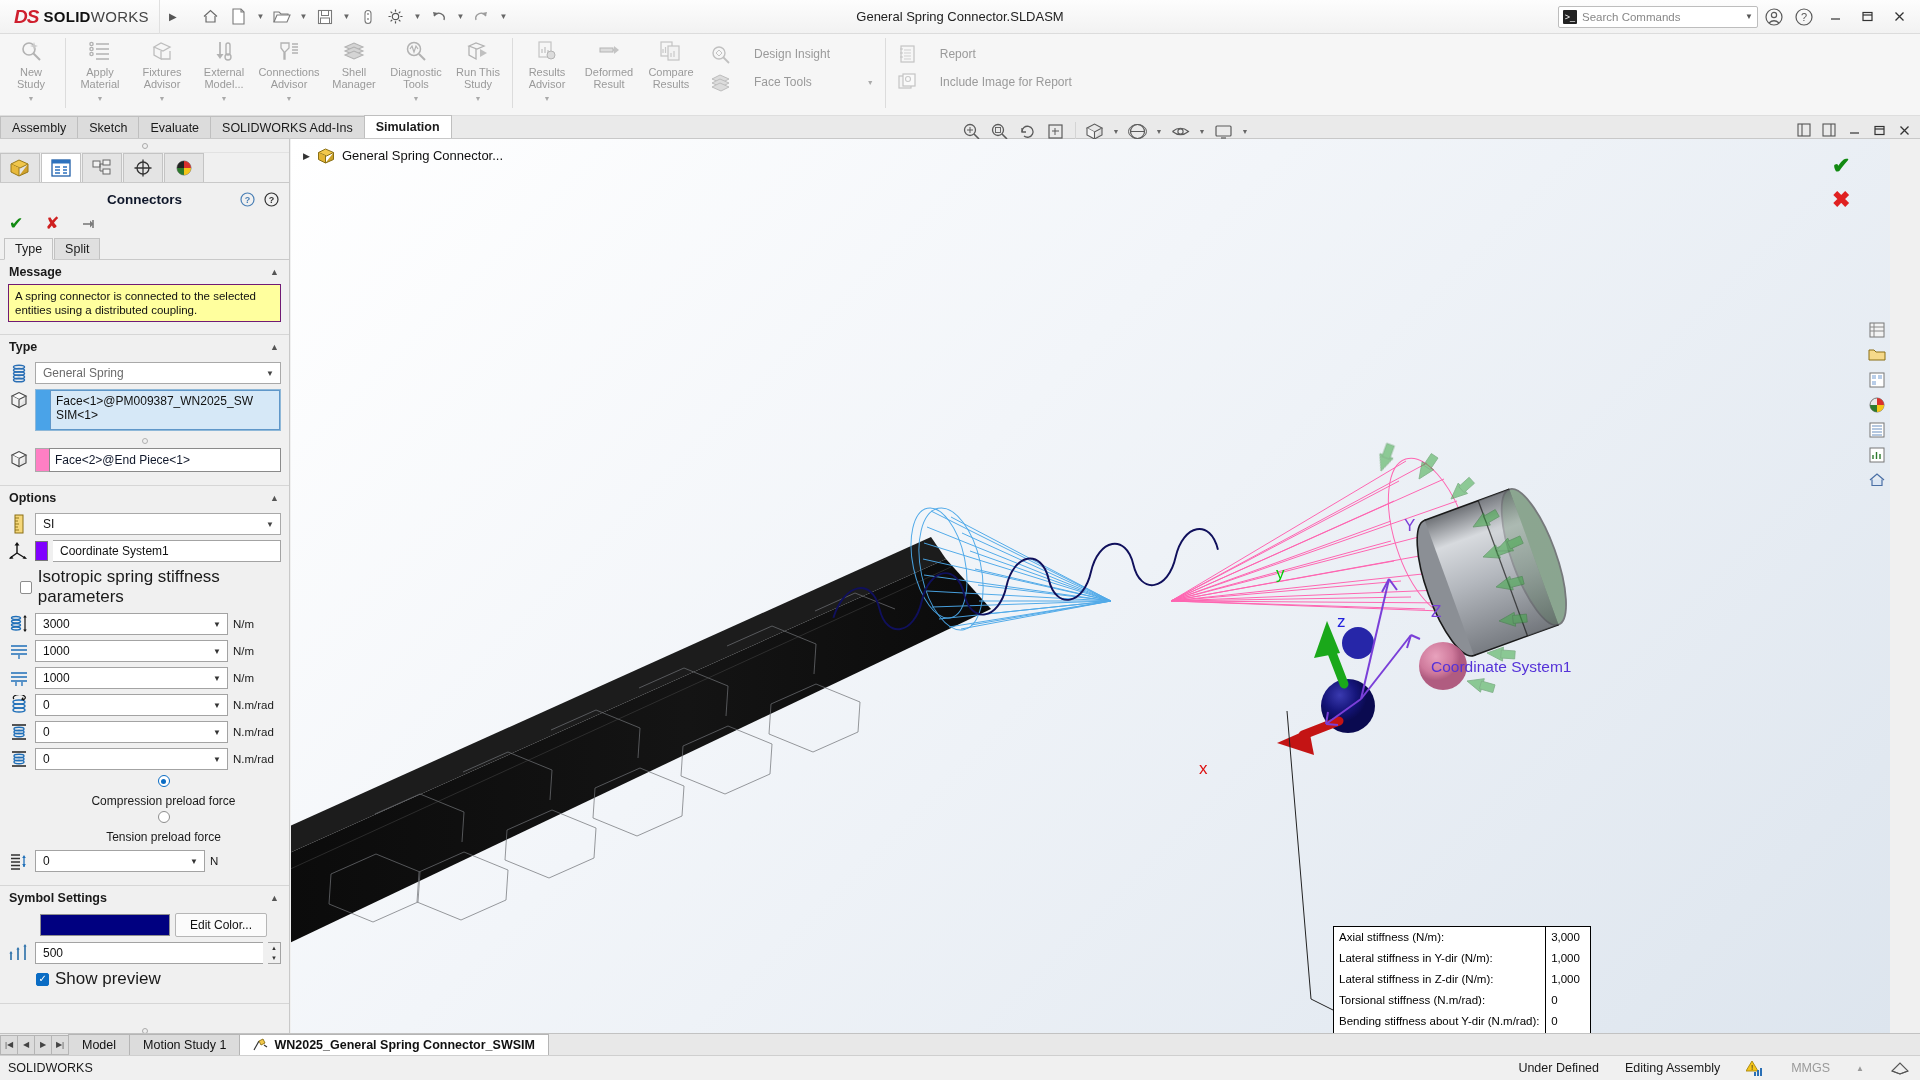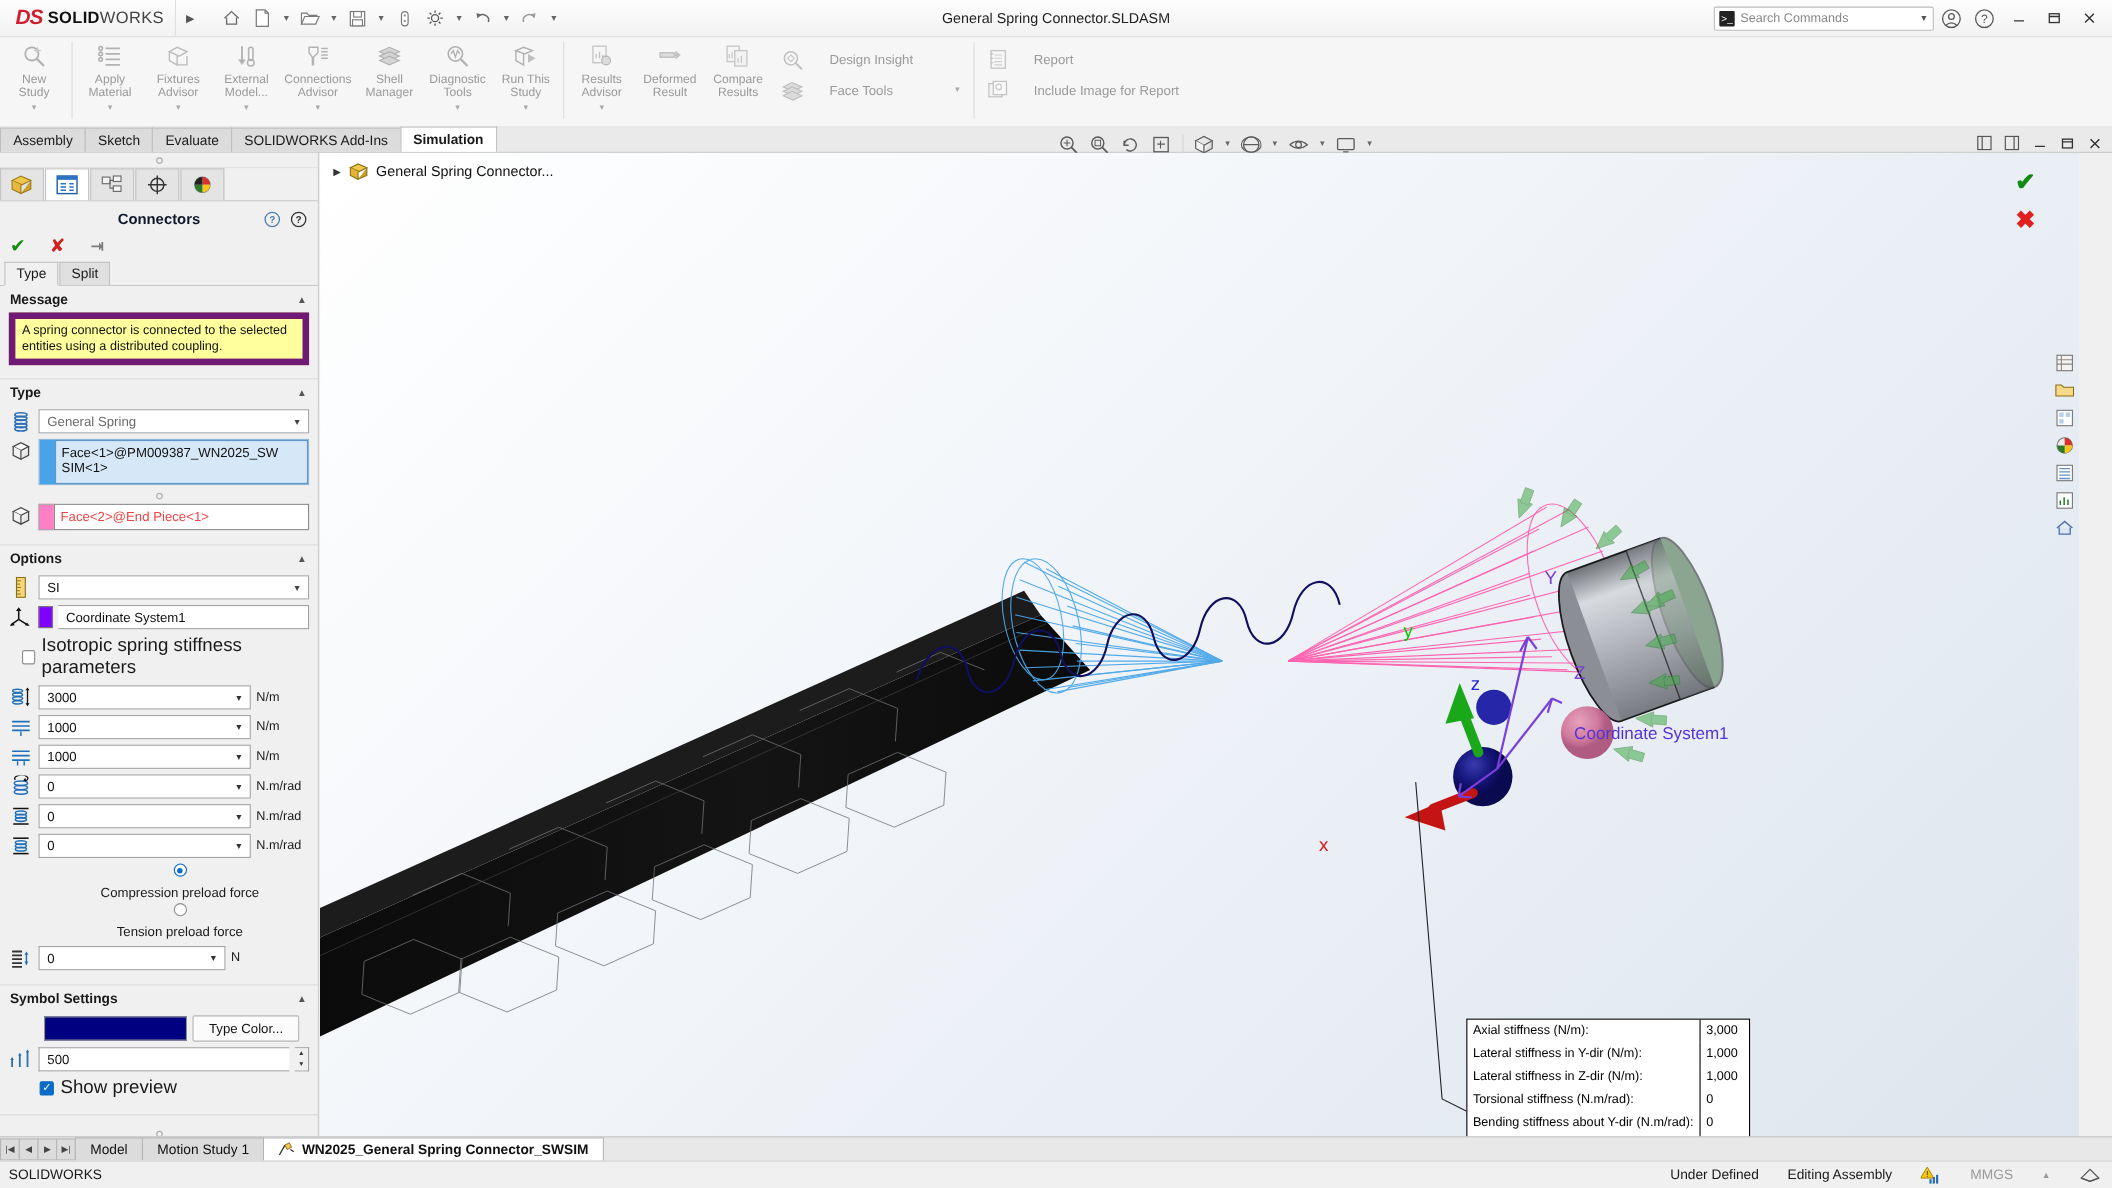--- a/index.html
+++ b/index.html
@@ -134,42 +134,42 @@
   .section { border-bottom: 1px solid #d6d6d6; }
   .sec-head {
     display: flex; align-items: center; justify-content: space-between;
     padding: 5px 10px 5px 9px; font-weight: bold; font-size: 12.5px; color: #1a1a1a;
     background: #f0f0f0;
   }
   .sec-chev { font-size: 9px; color: #555; }
   .sec-body { padding: 3px 8px 8px 8px; }
 
   .msgbox {
-    background: #ffff9e; border: 6px solid #701a75; padding: 4px 6px;
+    background: #ffff9e; border: 1px solid #701a75; padding: 4px 6px;
     font-size: 11.5px; line-height: 14px; color: #111; margin: 0 0 4px 0;
   }
 
   .row { display: flex; align-items: center; gap: 5px; margin-bottom: 5px; }
   .row-ico { width: 22px; min-width:22px; height: 22px; display:flex; align-items:center; justify-content:center; }
   .sel-combo {
     flex: 1; height: 22px; border: 1px solid #a9a9a9; background: #fff;
     display: flex; align-items: center; padding: 0 3px 0 7px; font-size: 12px; color: #6a6a6a;
   }
   .sel-caret { margin-left: auto; font-size: 8px; color: #444; padding-right: 3px;}
   .selbox {
     flex: 1; display: flex; align-items: stretch; border: 1px solid #8fb8d8;
   }
   .selbox .swatch { width: 14px; min-width: 14px; }
   .selbox .list {
     flex: 1; background: #d6e8f7; border: 1px solid #5f97c9; font-size: 12px;
     padding: 3px 5px; color: #101010; min-height: 40px;
   }
   .selbox2 { flex: 1; display: flex; align-items: stretch; }
   .selbox2 .swatch { width: 14px; min-width: 14px; background: #ff7fc4; border: 1px solid #aaa; border-right: none;}
-  .selbox2 .list { flex:1; background:#fff; border: 1px solid #8a8a8a; font-size: 12px; padding: 4px 5px; color: #ef4444;}
+  .selbox2 .list { flex:1; background:#fff; border: 1px solid #8a8a8a; font-size: 12px; padding: 4px 5px; color: #0f172a;}
   .dots-handle { display:flex; justify-content:center; padding: 2px 0 4px 0;}
   .dots-handle .d { width: 6px; height: 6px; border: 1px solid #b0b0b0; border-radius: 50%; }
 
   .tbox {
     flex: 1; height: 22px; border: 1px solid #a3a3a3; background: #fff;
     display: flex; align-items: center; padding: 0 2px 0 7px; font-size: 12px; color: #101010;
   }
   .tbox .sp-caret { margin-left: auto; font-size: 8px; color: #333; padding-right:4px;}
   .unit { font-size: 11.5px; color: #1a1a1a; min-width: 48px; }
   .cs-swatch { width: 13px; min-width:13px; height: 20px; background: #8000ff; border: 1px solid #777;}
@@ -990,21 +990,21 @@
     </div>
 
     <div class="section">
       <div class="sec-head">
         <span>Symbol Settings</span>
         <span class="sec-chev">▲</span>
       </div>
       <div class="sec-body">
         <div class="row" style="padding-left:32px">
           <div class="colorbar" style="background: rgb(0, 0, 128);"></div>
-          <div class="btn">Type Color...</div>
+          <div class="btn">Edit Color...</div>
         </div>
         <div class="row">
           <div class="row-ico">
             <svg width="22" height="20" viewBox="0 0 22 20">
                 <g stroke="#2a6fa8" stroke-width="1.6">
                   <path d="M3 17 v-7"></path>
                   <path d="M10 17 v-11"></path>
                   <path d="M17 17 v-14"></path>
                 </g>
                 <path d="M3 8 l1.6 2.6 h-3.2 z" fill="#2a6fa8"></path>

